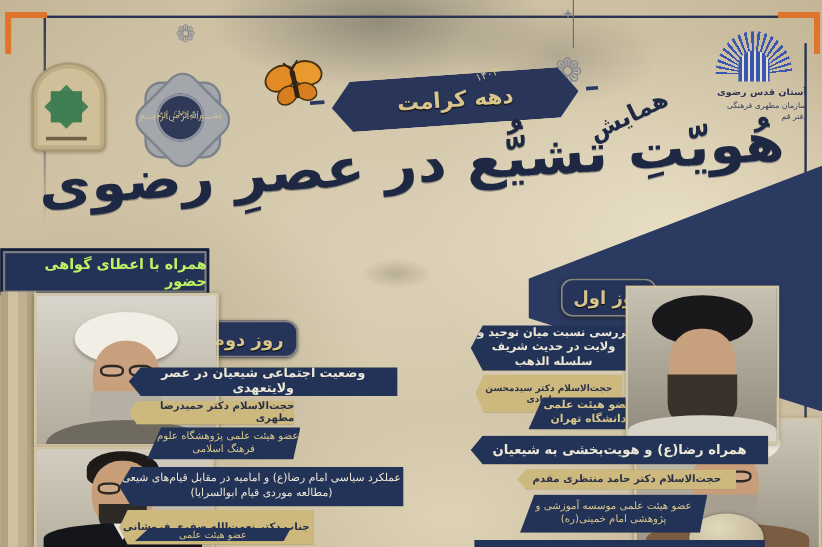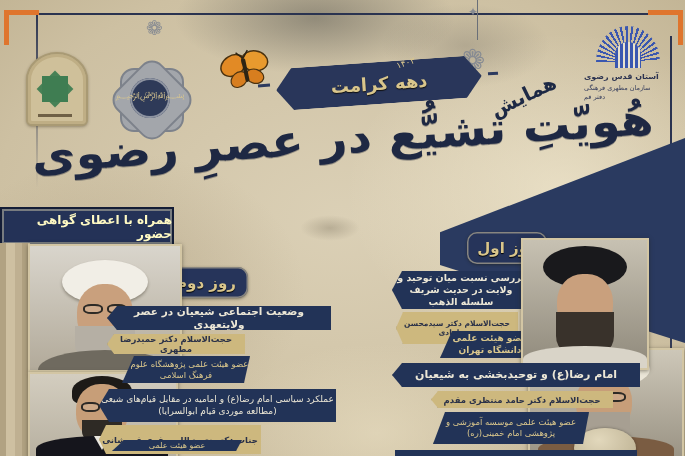--- a/index.html
+++ b/index.html
@@ -29,21 +29,21 @@
     background:#cfc09a;border:2px solid #a99a74;border-radius:50% 50% 6px 6px / 38% 38% 6px 6px;
     box-shadow:inset 0 0 0 3px #bfae85, 0 1px 3px rgba(60,50,30,.4);}
   .arch-emblem .star, .arch-emblem .star2{position:absolute;left:14px;top:22px;width:26px;height:26px;background:#3f7d52;}
   .arch-emblem .star2{transform:rotate(45deg);opacity:.95;}
   .arch-emblem .dotline{position:absolute;left:10px;bottom:7px;width:34px;height:3px;background:#6f6046;}
   .medallion{left:112px;top:60px;width:76px;height:76px;}
   .medallion .p1,.medallion .p2{position:absolute;left:8px;top:8px;width:60px;height:60px;background:#a3a6ab;border:2px solid #7d828b;border-radius:14px;}
   .medallion .p2{transform:rotate(45deg);}
   .medallion .core{position:absolute;left:18px;top:18px;width:40px;height:40px;border-radius:50%;background:#2e3a58;box-shadow:inset 0 0 0 2px #8d93a0;}
   .medallion .calli{position:absolute;left:0;top:28px;width:76px;text-align:center;color:#d8c690;font-size:9px;}
-  .astan-logo{left:584px;top:26px;width:88px;height:120px;text-align:left;}
+  .astan-logo{left:584px;top:26px;width:88px;height:120px;text-align:right;}
   .astan-rays{position:relative;margin:0 auto;width:64px;height:36px;border-radius:50% 50% 0 0/100% 100% 0 0;
     background:repeating-conic-gradient(from -90deg at 50% 100%, #3a57b0 0deg 4deg, transparent 4deg 9.5deg);}
   .astan-arch{margin:-20px auto 0;width:26px;height:26px;border-radius:50% 50% 0 0;
     background:repeating-linear-gradient(90deg,#3a57b0 0 3px,#e8e2d0 3px 5px);position:relative;}
   .astan-text1{margin-top:4px;color:#2c3350;font-size:8px;font-weight:bold;transform:scaleY(.9);}
   .astan-text2{color:#39405e;font-size:6.5px;margin-top:3px;}
   .astan-text3{color:#39405e;font-size:6.5px;margin-top:1px;}
   
   .deheh{left:276px;top:62px;width:206px;height:42px;transform:rotate(-4deg);
     background:#2c3a5f;clip-path:polygon(0 50%,8% 0,92% 0,100% 50%,92% 100%,8% 100%);
@@ -55,21 +55,21 @@
   .deheh-dash-r{left:488px;top:72px;width:10px;height:3px;background:#2c3a5f;transform:rotate(-4deg);}
   
   .title-prefix{left:488px;top:84px;color:#1d2945;font-size:20px;font-weight:bold;transform:rotate(-26deg);}
   .main-title{left:10px;top:112px;width:665px;text-align:center;color:#1e2843;
     font-size:44px;font-weight:bold;transform:rotate(-3.5deg) scaleX(1.08);
     text-shadow:0 1px 0 rgba(20,25,45,.35);white-space:nowrap;}
   
   .cert-badge{left:0;top:207px;width:170px;height:35px;background:#243257;
     border:2px solid #141d36;box-shadow:inset 0 0 0 2px rgba(225,214,180,.45);
     display:flex;align-items:center;justify-content:center;}
-  .cert-badge span{color:#fef9c3;font-size:12px;font-weight:bold;}
+  .cert-badge span{color:#bef264;font-size:12px;font-weight:bold;}
   
   .navy-wedge{left:440px;top:138px;width:245px;height:205px;background:#2a3a60;
     clip-path:polygon(0 46%,100% 0,100% 100%,0 62%);}
   .left-wall{left:0;top:243px;width:30px;height:213px;
     background:repeating-linear-gradient(90deg,#b1a282 0 6px,#cec0a1 6px 15px,#bfb091 15px 22px);}
   
   .day-hdr{background:#26345a;border-radius:10px;display:flex;align-items:center;justify-content:center;
     box-shadow:inset 0 0 0 1.5px rgba(215,200,160,.55),0 1px 3px rgba(30,30,20,.5);}
   .day-hdr span{color:#d9c68c;font-size:15px;font-weight:bold;text-shadow:0 1px 1px #000;}
   .day2-hdr{left:164px;top:267px;width:84px;height:31px;}
@@ -78,21 +78,21 @@
   .bar{background:#223357;color:#ece7d6;display:flex;align-items:center;justify-content:center;
     text-align:center;line-height:1.25;box-shadow:0 1px 2px rgba(20,20,10,.45);}
   .bar.point-l{clip-path:polygon(0 50%,10px 0,100% 0,100% 100%,10px 100%);}
   .bar.skew{clip-path:polygon(12px 0,100% 0,calc(100% - 6px) 100%,0 100%);}
   .gold-bar{background:#cdb87e;color:#2a3148;display:flex;align-items:center;justify-content:center;
     text-align:center;font-weight:bold;clip-path:polygon(0 50%,7px 0,100% 0,100% 100%,7px 100%);
     box-shadow:0 1px 2px rgba(20,20,10,.4);}
   .affil{color:#d9c68c;}
   
   .l-topic1{left:107px;top:306px;width:224px;height:24px;font-size:10.5px;font-weight:bold;text-align:center;}
-  .l-name1{left:107px;top:334px;width:138px;height:20px;font-size:8.5px;}
+  .l-name1{left:107px;top:334px;width:138px;height:20px;font-size:8.5px;text-align:right;}
   .l-affil1{left:122px;top:356px;width:128px;height:27px;font-size:8.5px;}
   .l-topic2{left:99px;top:389px;width:237px;height:33px;font-size:9px;font-weight:normal;}
   .l-name2{left:99px;top:425px;width:162px;height:29px;font-size:8.5px;}
   .l-affil2{left:112px;top:440px;width:130px;height:11px;font-size:8px;}
   
   .r-topic1{left:392px;top:271px;width:138px;height:38px;font-size:9.5px;font-weight:bold;}
   .r-name1{left:396px;top:312px;width:122px;height:32px;font-size:7.5px;}
   .r-affil1{left:440px;top:331px;width:100px;height:27px;font-size:9px;font-weight:bold;}
   .r-topic2{left:392px;top:363px;width:248px;height:24px;font-size:11px;font-weight:bold;z-index:6;}
   .r-name2{left:431px;top:391px;width:182px;height:17px;font-size:8.5px;z-index:6;}
@@ -249,19 +249,19 @@
   </div>
 
   <div class="abs partial-head">
     <div class="cap"></div>
   </div>
 
   <div class="abs bar point-l r-topic1">بررسی نسبت میان توحید و ولایت در حدیث شریف سلسله الذهب</div>
   <div class="abs gold-bar r-name1">حجت‌الاسلام دکتر سیدمحسن میردامادی</div>
   <div class="abs bar skew affil r-affil1">عضو هیئت علمی دانشگاه تهران</div>
 
-  <div class="abs bar point-l r-topic2">امام رضا(ع) و توحید‌بخشی به شیعیان</div>
+  <div class="abs bar point-l r-topic2">همراه رضا(ع) و هویت‌بخشی به شیعیان</div>
   <div class="abs bar skew affil r-affil2">عضو هیئت علمی موسسه آموزشی و پژوهشی امام خمینی(ره)</div>
   <div class="abs gold-bar r-name2">حجت‌الاسلام دکتر حامد منتظری مقدم</div>
 
   <div class="abs bottom-sliver"></div>
 
 </div>
 
 </body></html>

